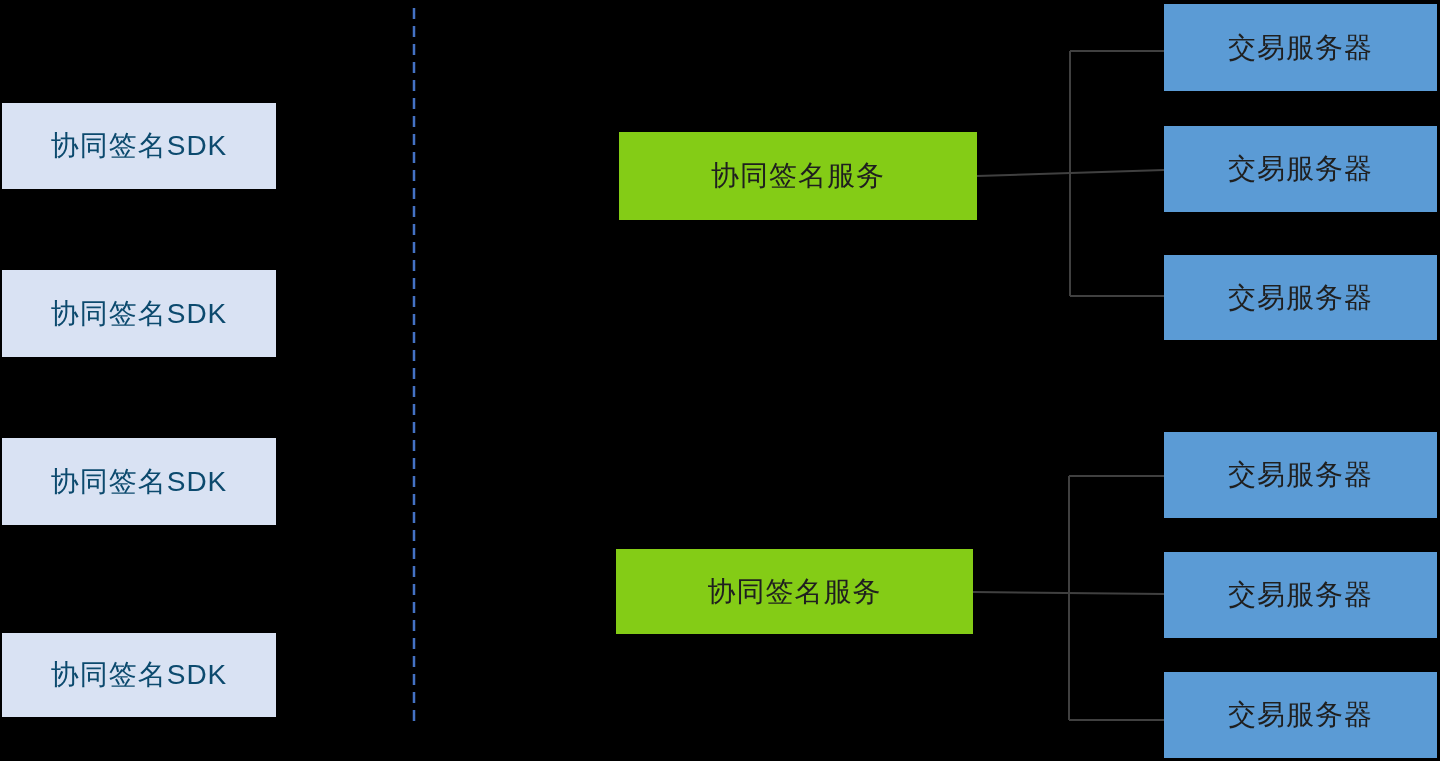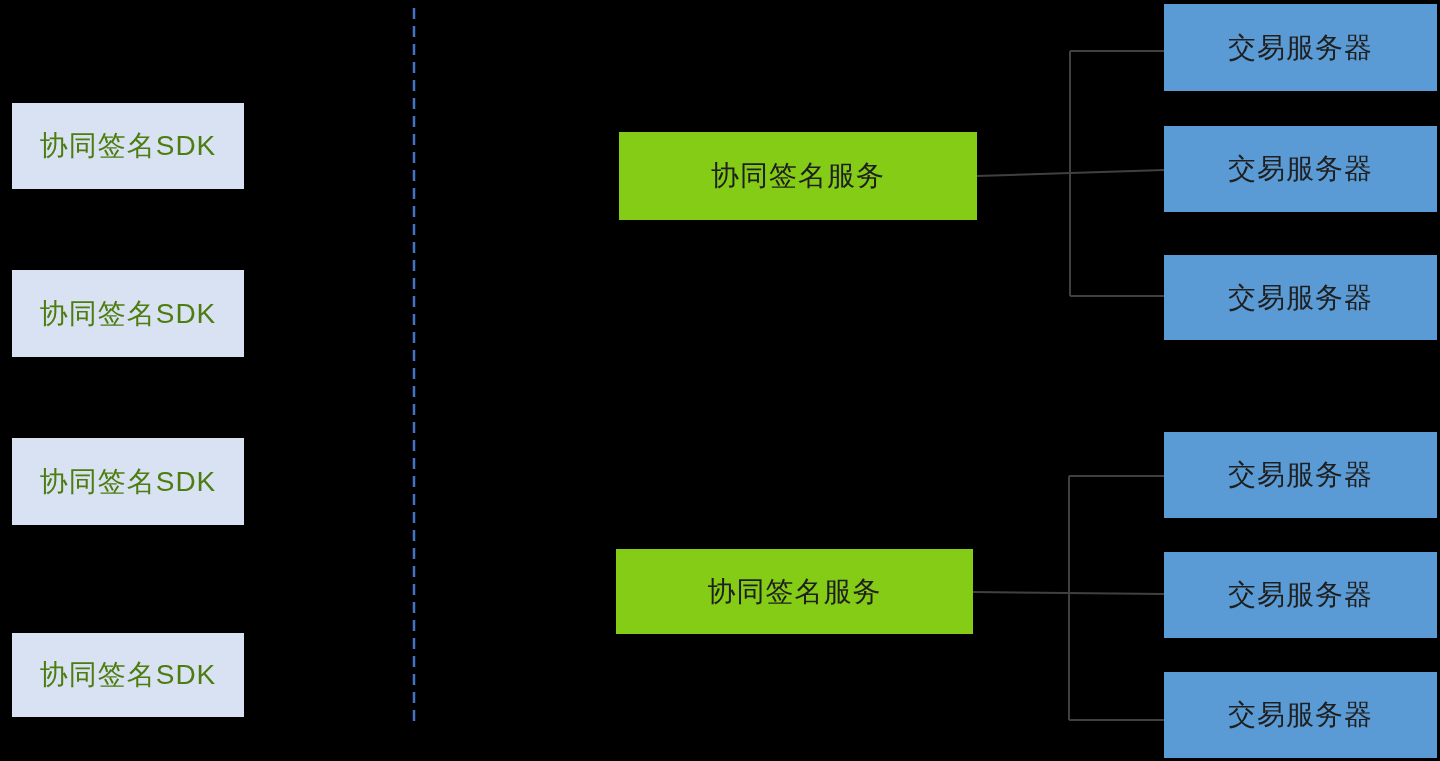--- a/index.html
+++ b/index.html
@@ -25,24 +25,24 @@
     position: absolute;
     display: flex;
     align-items: center;
     justify-content: center;
     font-size: 28px;
     letter-spacing: 1px;
     box-sizing: border-box;
     white-space: nowrap;
   }
   .node.sdk {
-    left: 12px;
-    width: 232px;
+    left: 2px;
+    width: 274px;
     background: #D9E2F3;
-    color: #4d7c0f;
+    color: #0c4a6e;
   }
   .sdk-1 { top: 103px; height: 86px; }
   .sdk-2 { top: 270px; height: 87px; }
   .sdk-3 { top: 438px; height: 87px; }
   .sdk-4 { top: 633px; height: 84px; }
 
   .node.service {
     background: #84cc16;
     color: #1f1f1f;
   }

